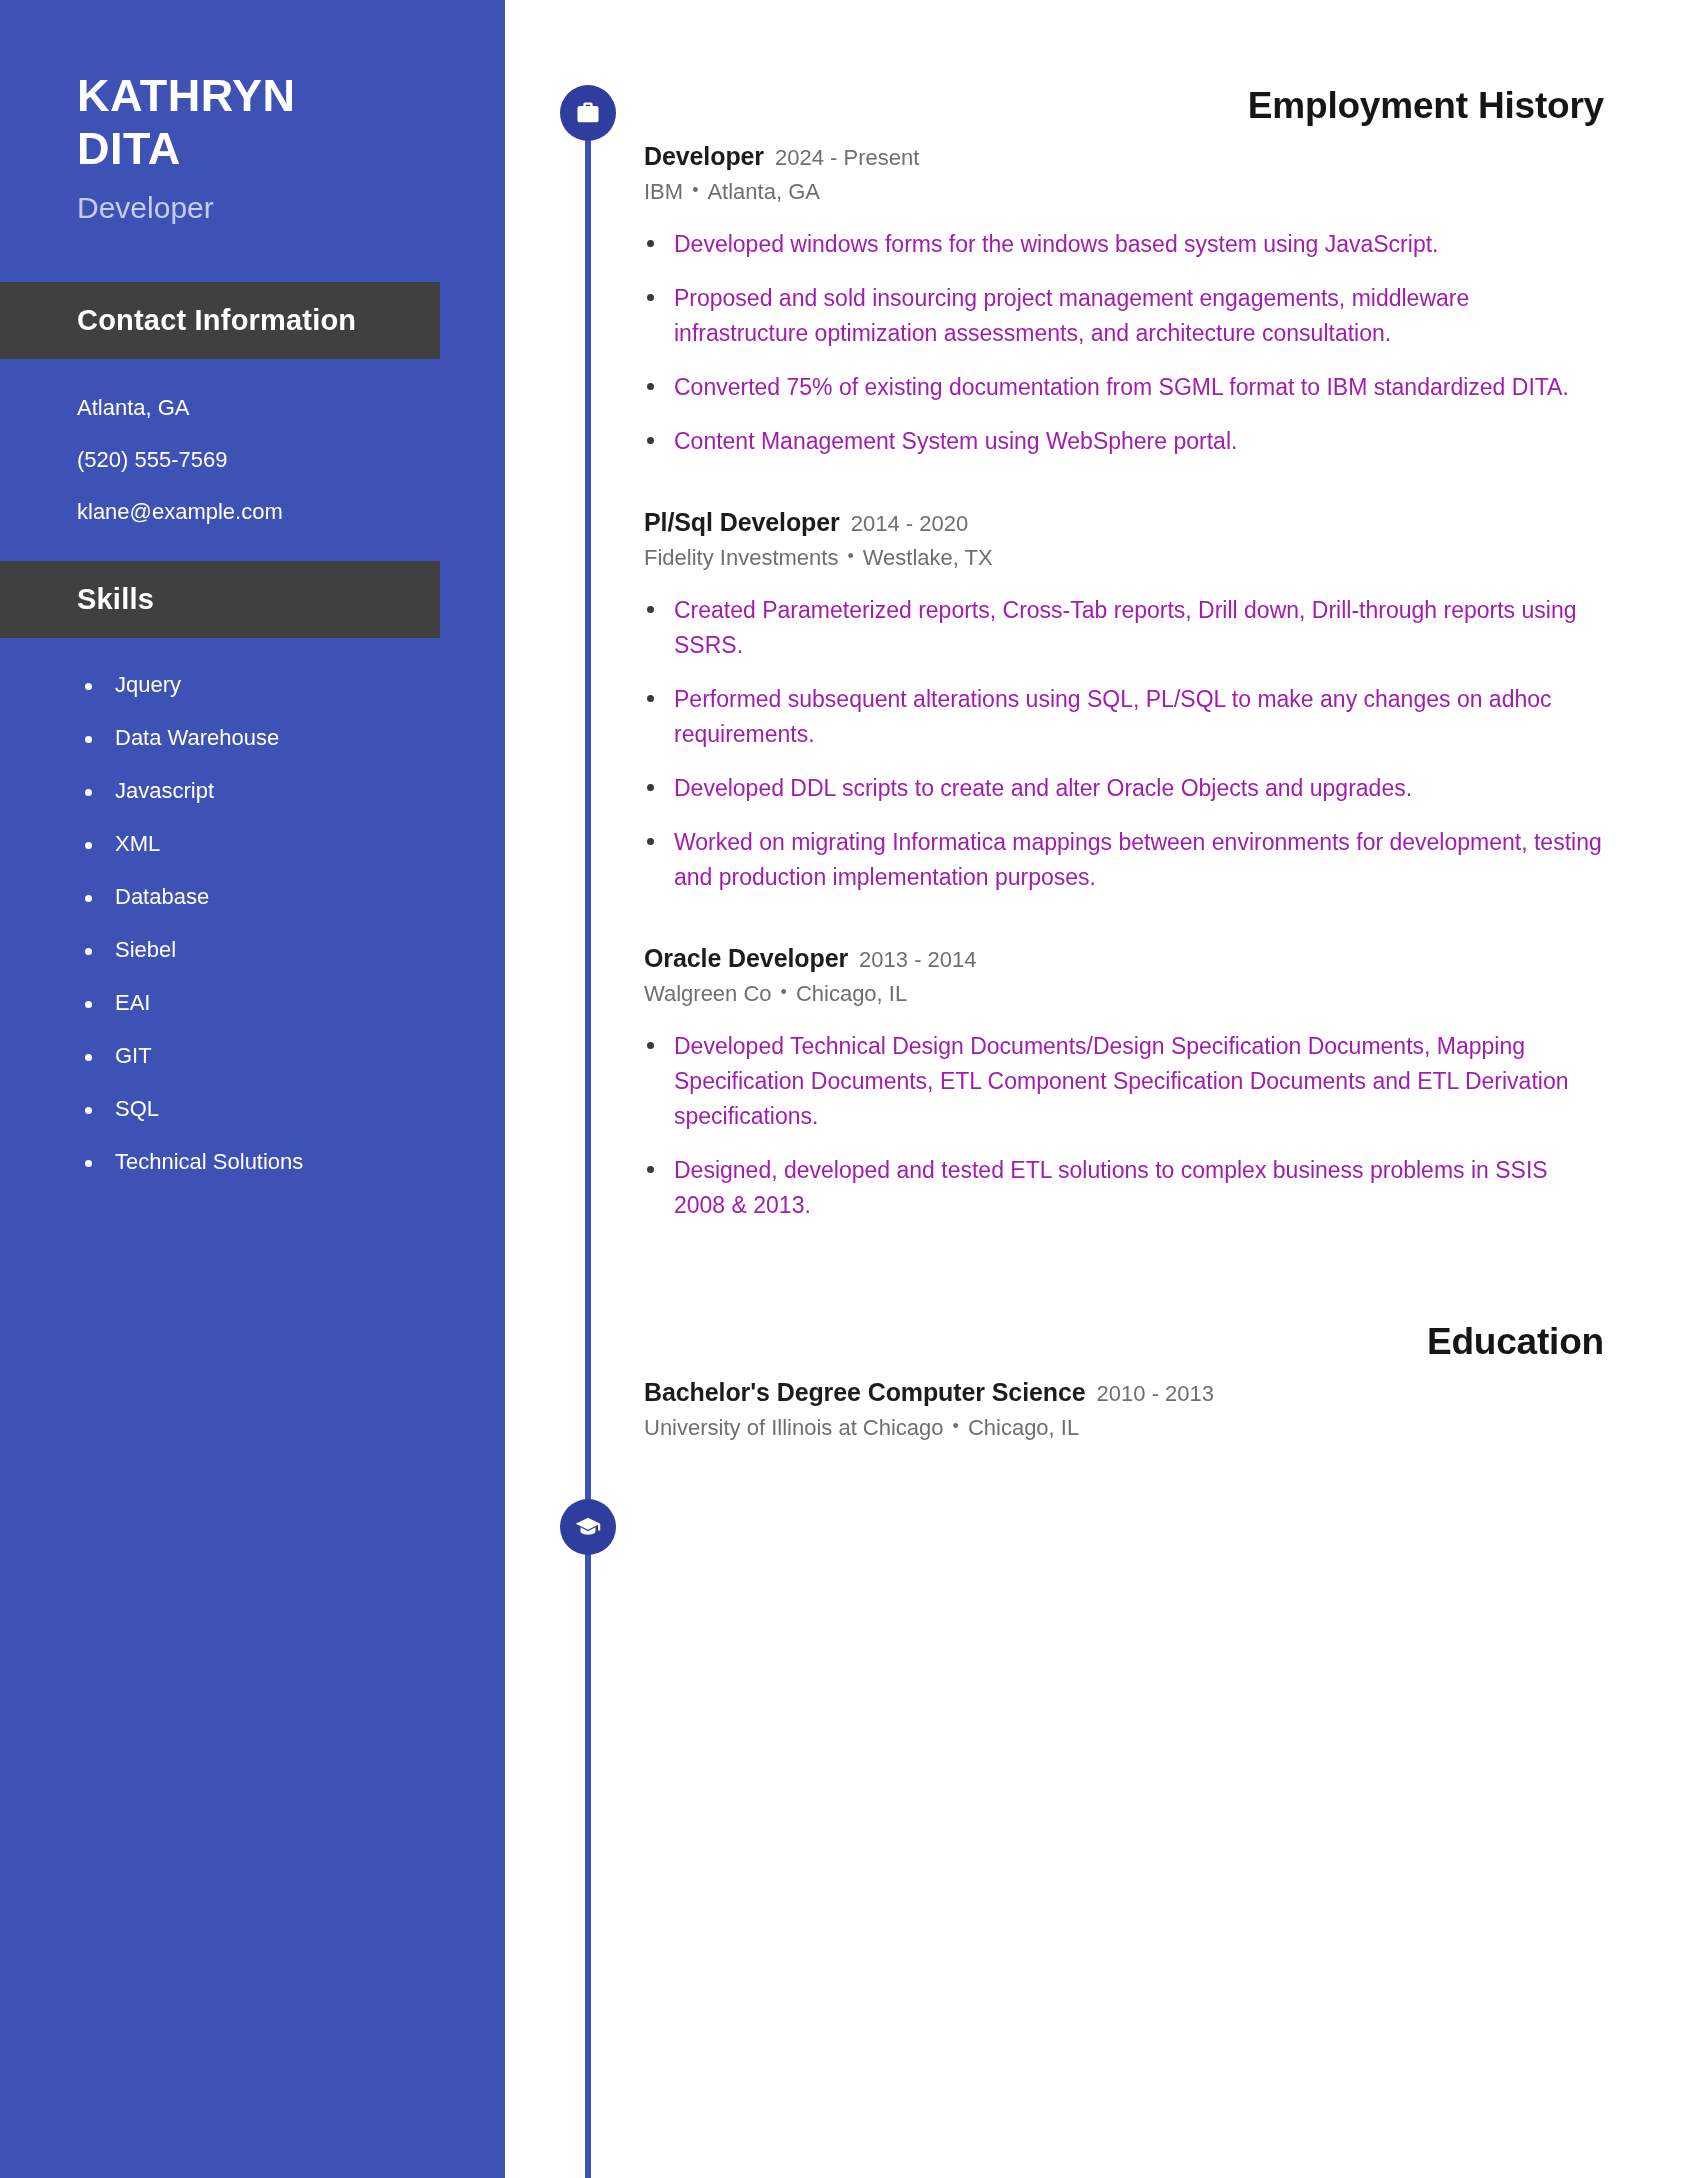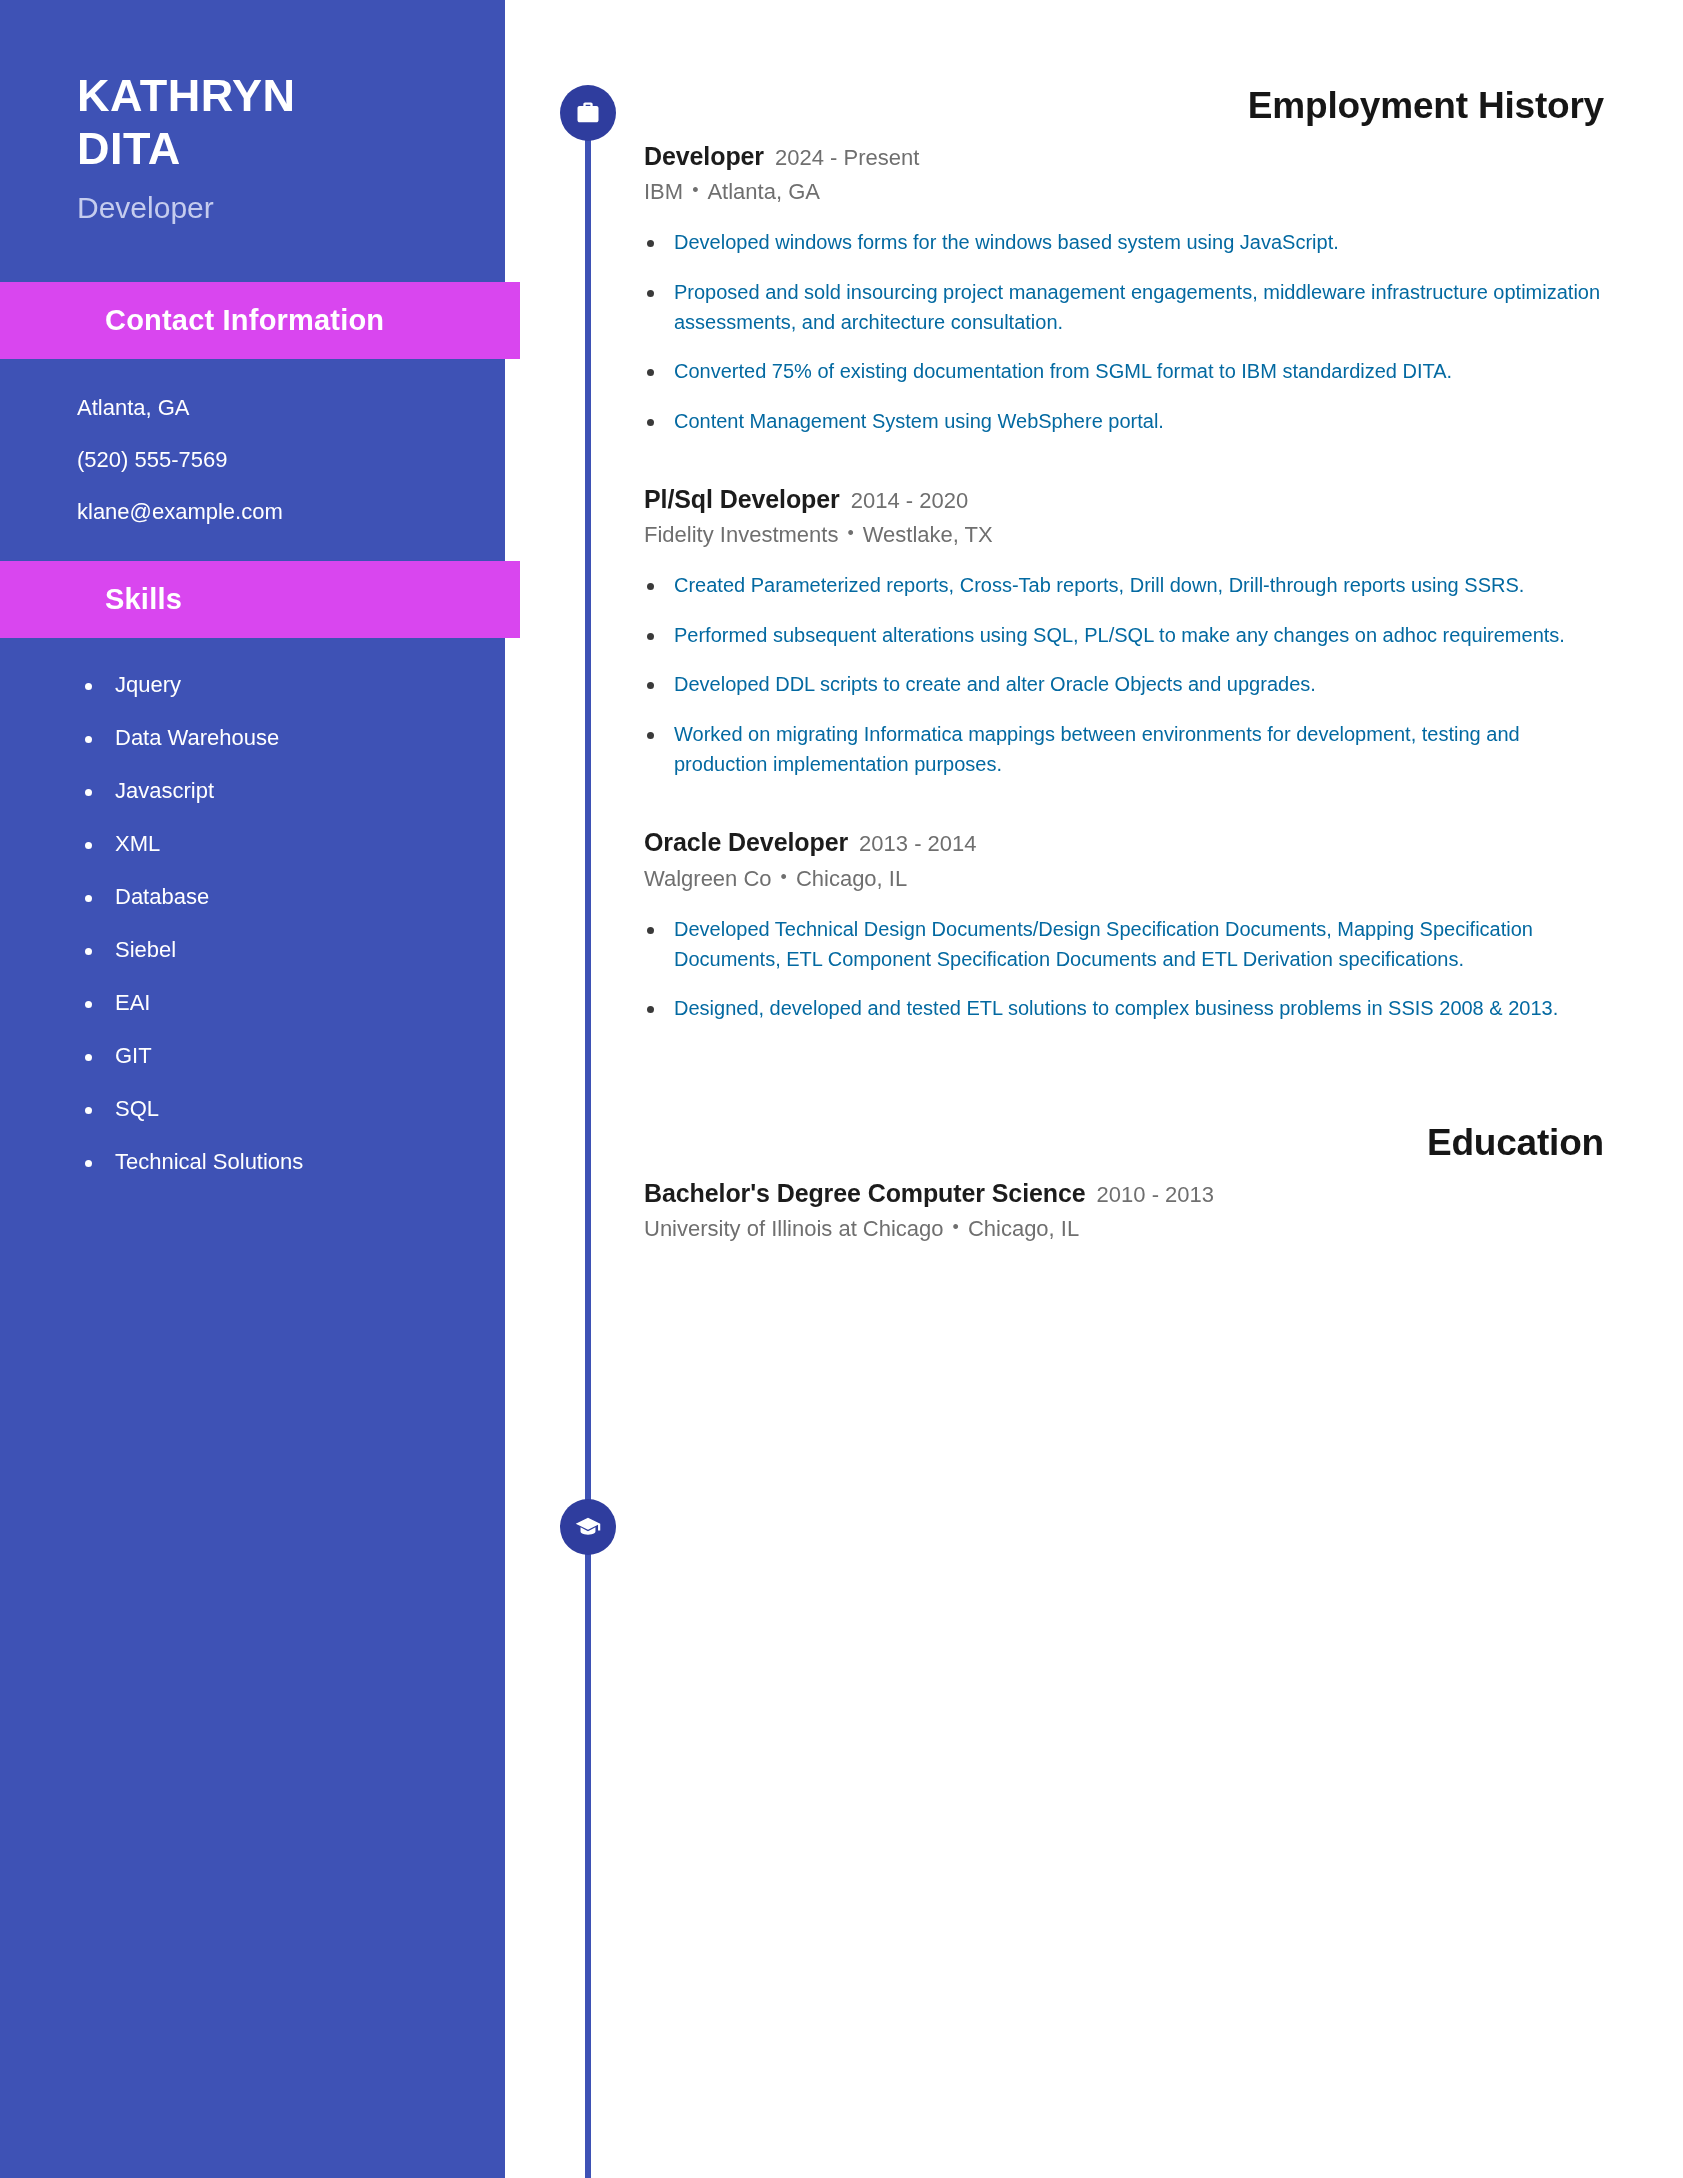--- a/index.html
+++ b/index.html
@@ -38,23 +38,23 @@
     color: #ffffff;
   }
   .job-title {
     margin-top: 16px;
     font-size: 30px;
     color: #c5ccee;
     font-weight: 400;
   }
 
   .section-band {
-    background: #d946ef;
-    width: 520px;
-    padding: 22px 0 22px 105px;
+    background: #404040;
+    width: 440px;
+    padding: 22px 0 22px 77px;
     margin-top: 57px;
   }
   .section-band.skills-band { margin-top: 36px; }
   .section-band-title {
     font-size: 29px;
     font-weight: bold;
     color: #ffffff;
     letter-spacing: 0.2px;
   }
 
@@ -163,23 +163,23 @@
     top: -3px;
     font-size: 18px;
   }
 
   .bullets {
     list-style: none;
     margin-top: 22px;
   }
   .bullets li {
     position: relative;
-    font-size: 20px;
+    font-size: 23px;
     line-height: 1.52;
-    color: #0369a1;
+    color: #a21caf;
     padding-left: 30px;
     margin-bottom: 19px;
     font-weight: 400;
   }
   .bullets li::before {
     content: "";
     position: absolute;
     left: 3px;
     top: 13px;
     width: 7px; height: 7px;

